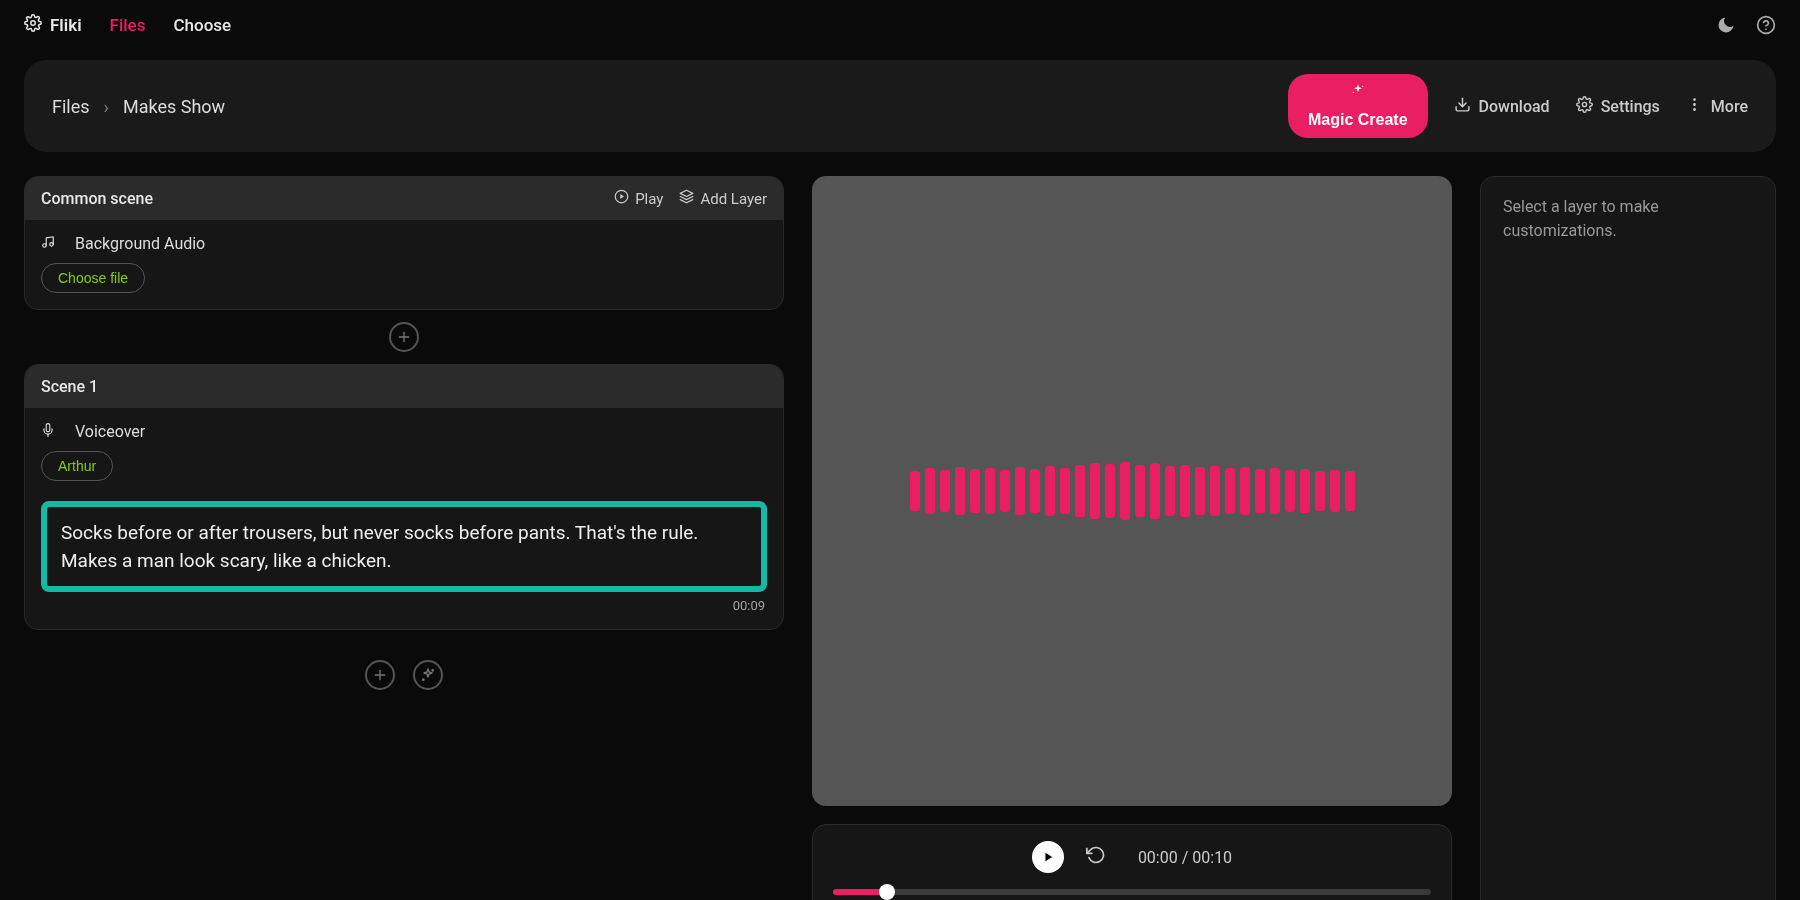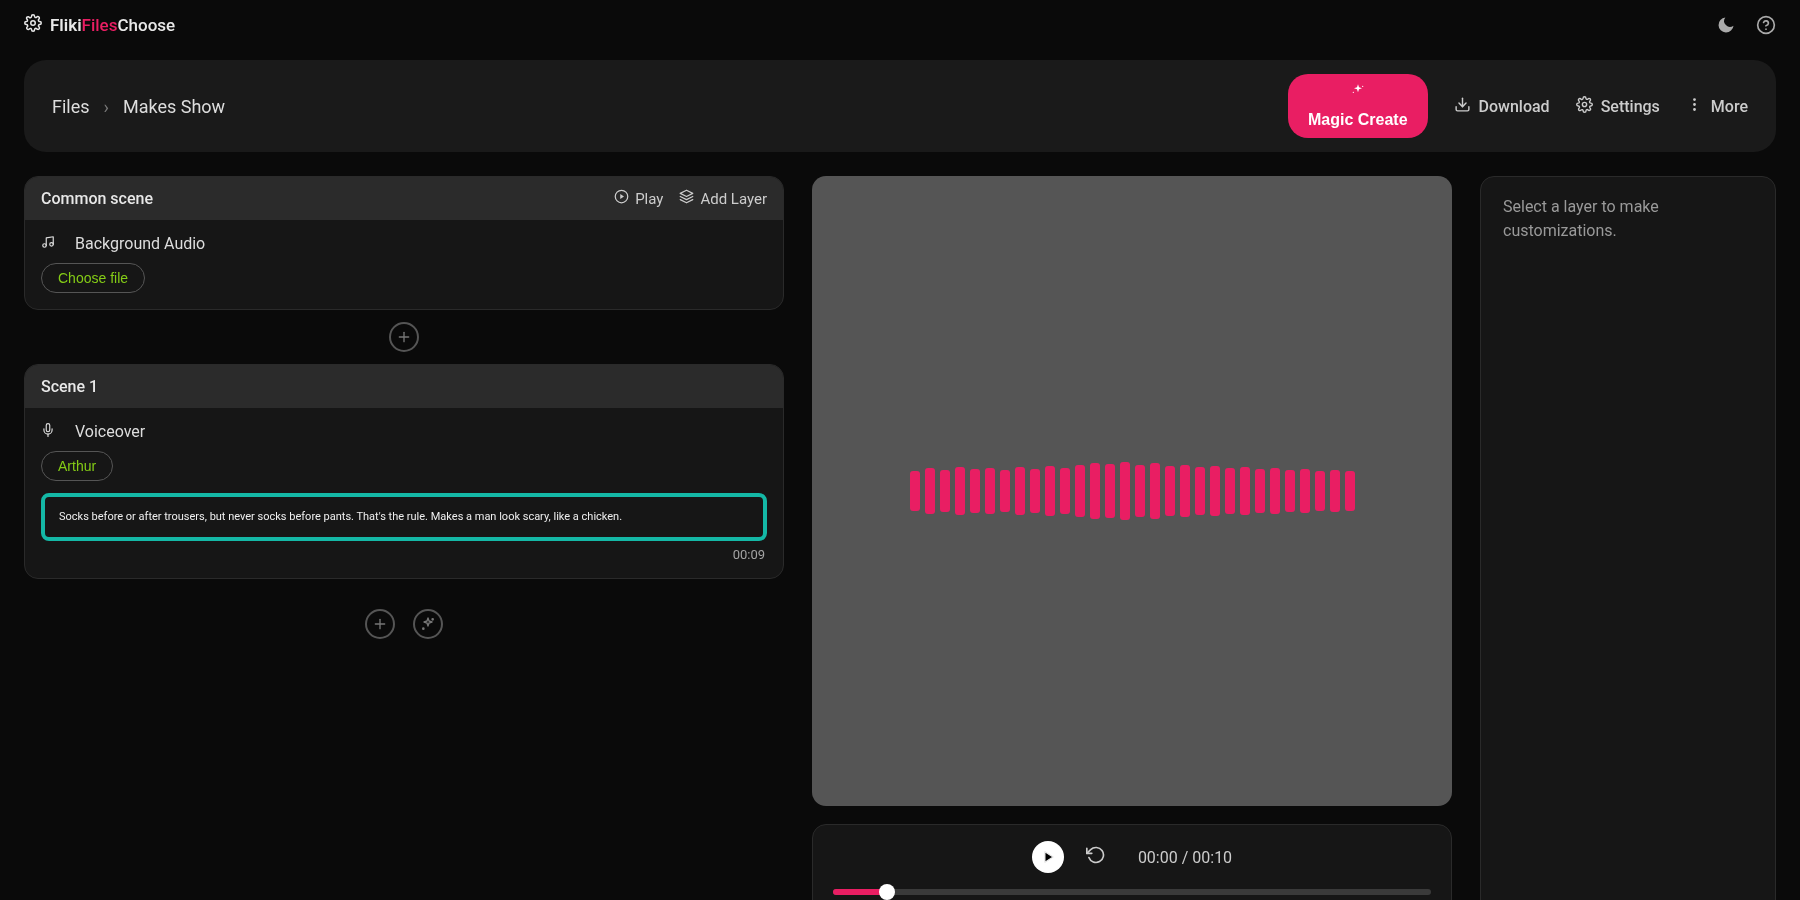--- a/index.html
+++ b/index.html
@@ -9,20 +9,21 @@
   font-family: -apple-system, BlinkMacSystemFont, "Segoe UI", Roboto, sans-serif;
   font-size: 15px;
   width: 1800px;
   height: 900px;
   overflow: hidden;
 }
 .topbar {
   display: flex;
   align-items: center;
   padding: 14px 24px;
+  gap: 28px;
 }
 .brand { display: flex; align-items: center; gap: 8px; font-weight: 600; font-size: 17px; }
 .brand svg { width: 18px; height: 18px; }
 .nav-link { font-size: 17px; font-weight: 500; cursor: pointer; }
 .nav-link.active { color: #e91e63; }
 .topbar-right { margin-left: auto; display: flex; align-items: center; gap: 20px; }
 .icon-btn { width: 20px; height: 20px; color: #aaa; cursor: pointer; }
 
 .actionbar {
   margin: 10px 24px;
@@ -89,27 +90,27 @@
 .circle-btn {
   width: 30px; height: 30px;
   border: 2px solid #555;
   border-radius: 50%;
   display: flex; align-items: center; justify-content: center;
   color: #777;
   cursor: pointer;
 }
 .circle-btn svg { width: 16px; height: 16px; }
 .script-box {
-  border: 4px solid #14b8a6;
+  border: 6px solid #14b8a6;
   border-radius: 8px;
   padding: 12px 14px;
-  font-size: 11px;
+  font-size: 19px;
   line-height: 1.45;
   color: #eee;
-  margin-top: 12px;
+  margin-top: 20px;
 }
 .duration-row { text-align: right; color: #a3a3a3; font-size: 13px; padding: 6px 2px 0; }
 .scene-actions-row { display: flex; justify-content: center; gap: 18px; padding: 30px 0; }
 
 .preview-card {
   background: #555;
   border-radius: 14px;
   height: 640px;
   display: flex;
   align-items: center;

